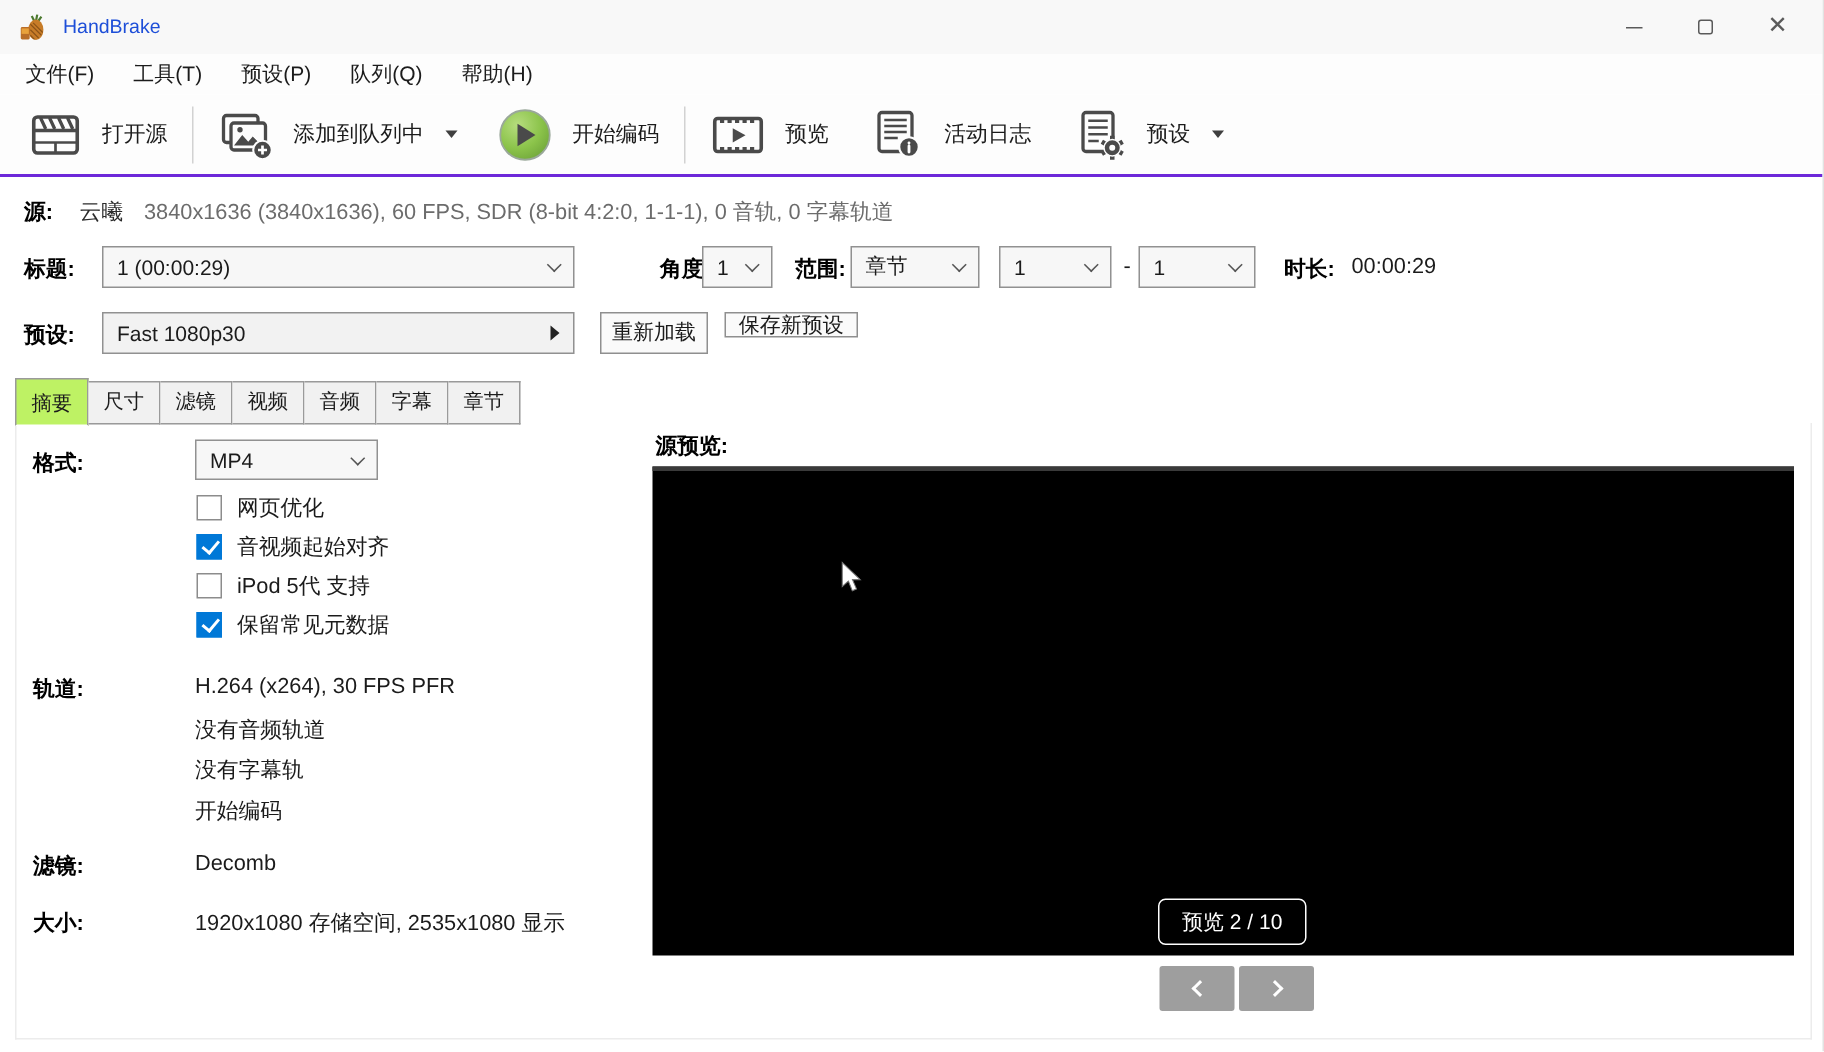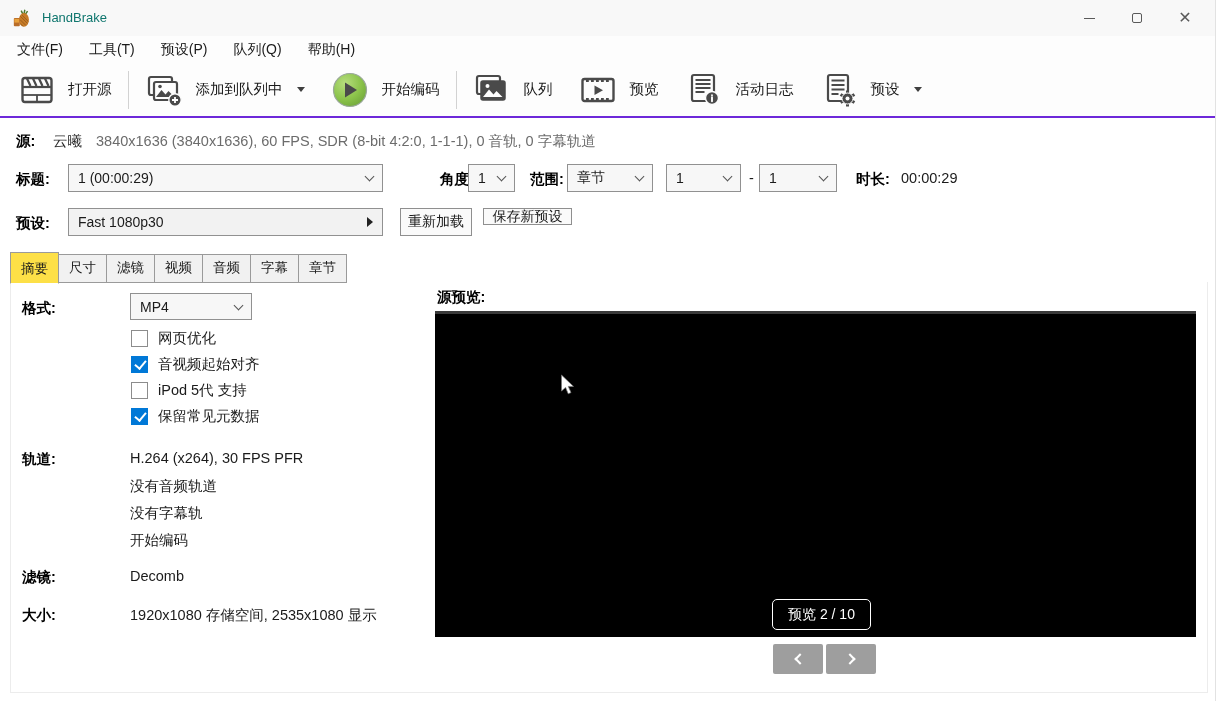--- a/index.html
+++ b/index.html
@@ -3,21 +3,21 @@
 <meta charset="utf-8">
 <style>
   * { box-sizing: border-box; margin: 0; padding: 0; }
   body { font-family: "Liberation Sans", sans-serif; background: #fff; }
   .window { position: relative; width: 1216px; height: 701px; background: #fff;
             border-right: 1px solid #e2e2e2; overflow: hidden; }
 
   
   .titlebar { position: absolute; top:0; left:0; right:0; height:36px; background:#f8f8f8; }
   .app-icon { position:absolute; left:12px; top:7px; width:22px; height:22px; }
-  .app-title { position:absolute; left:42px; top:10px; font-size:13px; color:#0f766e; }
+  .app-title { position:absolute; left:42px; top:10px; font-size:13px; color:#1d4ed8; }
   .win-controls { position:absolute; right:6px; top:0; height:36px; display:flex; }
   .win-btn { width:48px; height:36px; display:flex; align-items:center; justify-content:center; }
   .min-glyph { width:11px; height:1px; background:#5a5a5a; }
   .max-glyph { width:10px; height:10px; border:1px solid #5a5a5a; border-radius:2px; }
   .close-glyph { font-size:16px; color:#5a5a5a; line-height:1; font-weight:400; }
 
   
   .menubar { position:absolute; top:36px; left:0; right:0; height:27px; background:#fdfdfd;
              display:flex; align-items:center; padding-left:4px; }
   .menu-item { padding:4px 13px; font-size:14px; color:#1b1b1b; }
@@ -42,21 +42,21 @@
   .combo .arrow-right { margin-left:auto; width:0; height:0; border-top:5px solid transparent;
                  border-bottom:5px solid transparent; border-left:6px solid #222; }
   .btn { position:absolute; background:#fafafa; border:1px solid #8f8f8f; font-size:14px;
          color:#1b1b1b; display:flex; align-items:center; justify-content:center; }
 
   
   .tabs { position:absolute; left:10px; top:256px; display:flex; align-items:flex-end; height:27px; z-index:2; }
   .tab { padding:4px 10px 5px; font-size:13.5px; color:#1b1b1b; background:#f1f1f1;
          border:1px solid #9a9a9a; border-left:none; }
   .tab:first-child { border-left:1px solid #9a9a9a; }
-  .tab.active { background:#fde047; border-bottom:1px solid #fff; padding-top:7px; margin-bottom:-1px; }
+  .tab.active { background:#bef264; border-bottom:1px solid #fff; padding-top:7px; margin-bottom:-1px; }
 
   .content { position:absolute; left:10px; top:282px; right:7px; bottom:8px;
              border-left:1px solid #ececec; border-right:1px solid #ececec; border-bottom:1px solid #ececec; }
 
   
   .cb-row { position:absolute; display:flex; align-items:center; gap:10px; height:20px; }
   .cb { width:17px; height:17px; border:1px solid #8c8c8c; background:#fff; flex:0 0 auto; position:relative; }
   .cb.checked { background:#0078d7; border-color:#0078d7; }
   .cb.checked::after { content:""; position:absolute; left:5px; top:1px; width:5px; height:9px;
                        border-right:2px solid #fff; border-bottom:2px solid #fff; transform:rotate(40deg); }
@@ -147,29 +147,20 @@
           </radialGradient>
         </defs>
         <circle cx="19" cy="19" r="16.5" fill="url(#gg)" stroke="#9aa89a" stroke-width="1.2"></circle>
         <path d="M14 11.5 L14 26.5 L26 19 Z" fill="#4a4a4a"></path>
       </svg>
       <span>开始编码</span>
     </div>
     <div class="tb-sep"></div>
     <div class="tb-btn">
       <svg width="38" height="38" viewBox="0 0 38 38">
-        <rect x="4" y="5" width="23" height="18" rx="2" fill="none" stroke="#4a4a4a" stroke-width="2.2"></rect>
-        <rect x="8" y="10" width="24" height="19" rx="2" fill="#4a4a4a" stroke="#4a4a4a" stroke-width="1.5"></rect>
-        <path d="M10 26 l6-7.5 4.5 5 3-3.5 6 6 z" fill="#fdfdfd"></path>
-        <circle cx="14.5" cy="15" r="2" fill="#fdfdfd"></circle>
-      </svg>
-      <span>队列</span>
-    </div>
-    <div class="tb-btn">
-      <svg width="38" height="38" viewBox="0 0 38 38">
         <rect x="3.5" y="8" width="31" height="22" rx="2" fill="none" stroke="#4a4a4a" stroke-width="2.4"></rect>
         <path d="M7 9.5 h2.8 M12 9.5 h2.8 M17 9.5 h2.8 M22 9.5 h2.8 M27 9.5 h2.8" stroke="#4a4a4a" stroke-width="3"></path>
         <path d="M7 28.5 h2.8 M12 28.5 h2.8 M17 28.5 h2.8 M22 28.5 h2.8 M27 28.5 h2.8" stroke="#4a4a4a" stroke-width="3"></path>
         <path d="M15.5 14.5 L15.5 24 L24 19.2 Z" fill="#4a4a4a"></path>
       </svg>
       <span>预览</span>
     </div>
     <div class="tb-btn">
       <svg width="38" height="38" viewBox="0 0 38 38">
         <rect x="7" y="4" width="22" height="26" rx="2" fill="none" stroke="#4a4a4a" stroke-width="2.2"></rect>

